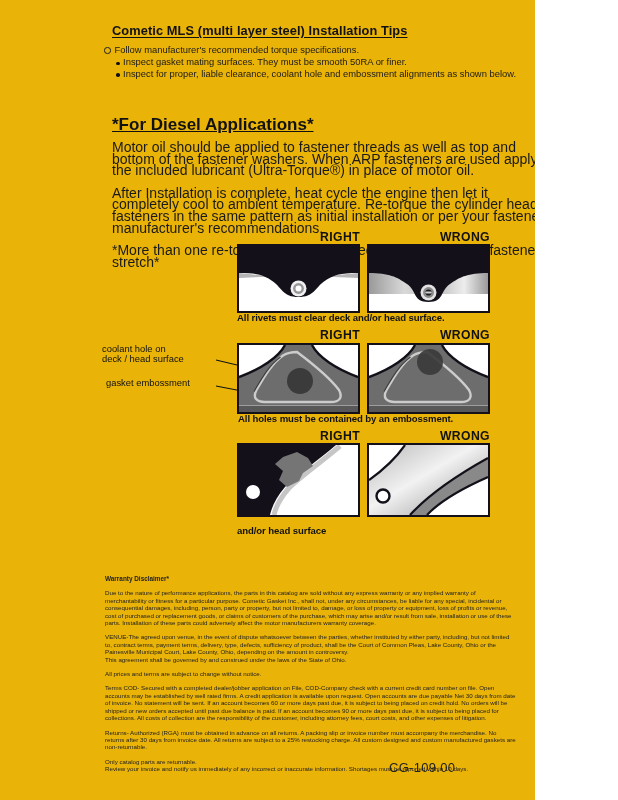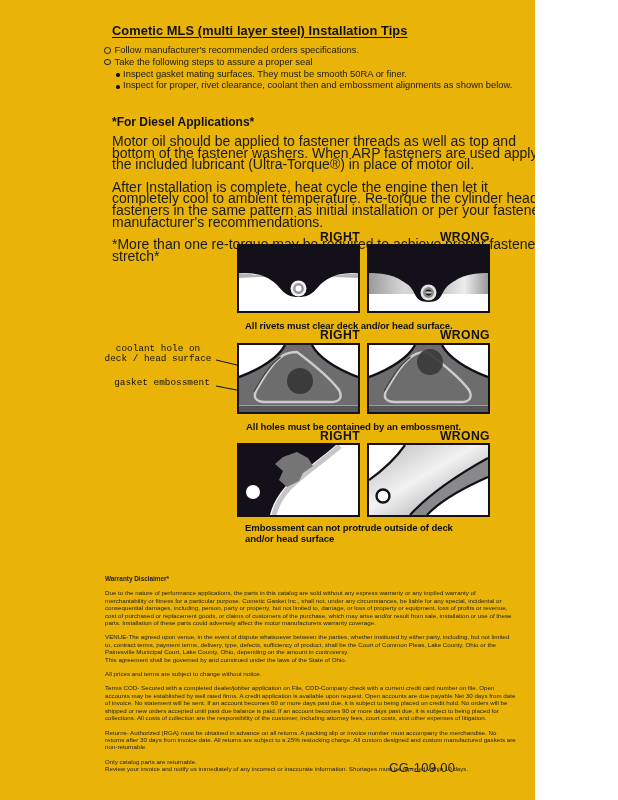--- a/index.html
+++ b/index.html
@@ -14,60 +14,56 @@
     text-decoration:underline;text-underline-offset:2px;letter-spacing:.1px;
   }
   
   .tips{position:absolute;left:104px;top:44px;font-size:9.4px;line-height:11.8px;white-space:nowrap;}
   .tip-row{display:flex;align-items:flex-start;}
   .m1{width:4.5px;height:4.5px;border:1px solid #222;border-radius:50%;margin:3px 4px 0 0;flex:none;}
   .sub{margin-left:12px;align-items:center;}
   .m2{width:3.6px;height:3.6px;background:#111;border-radius:50%;margin:3.6px 3.5px 0 0;flex:none;}
   
   .diesel{position:absolute;left:112px;top:115px;width:437px;}
-  .diesel h2{margin:0 0 7px 0;font-size:12px;font-weight:bold;color:#111;}
+  .diesel h2{margin:0 0 7px 0;font-size:17px;font-weight:bold;color:#111;text-decoration:underline;}
   .diesel p{margin:0 0 11px 0;font-size:14px;line-height:11.6px;}
   
   .rw-title{position:absolute;width:123px;text-align:right;margin:0;
     font-size:12.2px;font-weight:600;letter-spacing:.4px;color:#111;}
   .dbox{position:absolute;border:2px solid #14101a;background:#fff;line-height:0;}
-  .cap{position:absolute;margin:8px;font-size:9.6px;font-weight:600;letter-spacing:-.1px;color:#111;}
-  .lbl{position:absolute;width:112px;text-align:center;font-size:9.4px;line-height:10.4px;color:#111;font-family:Liberation Mono, monospace;}
+  .cap{position:absolute;margin:0;font-size:9.6px;font-weight:600;letter-spacing:-.1px;color:#111;}
+  .lbl{position:absolute;width:112px;text-align:left;font-size:9.4px;line-height:10.4px;color:#111;}
   .leader{position:absolute;pointer-events:none;}
   
   .warranty{position:absolute;left:105px;top:575px;width:412px;font-size:6.2px;line-height:7.4px;color:#222;}
   .warranty h3{margin:0 0 7px 0;font-size:6.4px;font-weight:bold;}
   .warranty p{margin:0 0 7px 0;}
   .warranty p.tight{margin:0;}
   
   .footer-code{position:absolute;left:389px;top:760px;margin:0;font-size:13px;color:#222;letter-spacing:.3px;}
 </style>
 </head>
 <body>
 
 <div id="page">
 
   <h1 class="doc-title">Cometic MLS (multi layer steel) Installation Tips</h1>
 
   <div class="tips">
     <div class="tip-row">
       <span class="m1"></span>
-      <span>Follow manufacturer's recommended orders specifications.</span>
-    </div>
-    <div class="tip-row">
-      <span class="m1"></span>
-      <span>Take the following steps to assure a proper seal</span>
+      <span>Follow manufacturer's recommended torque specifications.</span>
     </div>
     <div class="tip-row sub">
       <span class="m2"></span>
       <span>Inspect gasket mating surfaces.  They must be smooth 50RA or finer.</span>
     </div>
     <div class="tip-row sub">
       <span class="m2"></span>
-      <span>Inspect for proper, rivet clearance, coolant then and embossment alignments as shown below.</span>
+      <span>Inspect for proper, liable clearance, coolant hole and embossment alignments as shown below.</span>
     </div>
   </div>
 
   <div class="diesel">
     <h2>*For Diesel Applications*</h2>
     <p>Motor oil should be applied to fastener threads as well as top and bottom of the fastener washers. When ARP fasteners are used apply the included lubricant (Ultra-Torque®) in place of motor oil.</p>
     <p>After Installation is complete, heat cycle the engine then let it completely cool to ambient temperature. Re-torque the cylinder head fasteners in the same pattern as initial installation or per your fastener manufacturer's recommendations.</p>
     <p>*More than one re-torque may be required to achieve proper fastener stretch*</p>
   </div>
 
@@ -185,21 +181,21 @@
       <path d="M36,0 H119 V13 C92,28 63,46 41,70 L0,70 V35 C14,25 27,13 36,0 Z" fill="url(#bandGrad)"></path>
       <path d="M119,13 V32 C94,43 72,55 58,70 L41,70 C63,46 92,28 119,13 Z" fill="#898989"></path>
       <path d="M36,0 C27,13 14,25 0,35" fill="none" stroke="#14101a" stroke-width="2.2"></path>
       <path d="M119,13 C92,28 63,46 41,70" fill="none" stroke="#14101a" stroke-width="2.2"></path>
       <path d="M119,32 C94,43 72,55 58,70" fill="none" stroke="#14101a" stroke-width="2.2"></path>
       <circle cx="14" cy="51" r="6.5" fill="#ffffff" stroke="#14101a" stroke-width="2.4"></circle>
     </svg>
   </div>
 
   <p class="cap" style="left:237px;top:514px;">
-    <span>Embossment can not protrude outside of deck</span><br>
+    <br>
     <span>and/or head surface</span>
   </p>
 
   <div class="warranty">
     <h3>Warranty Disclaimer*</h3>
     <p>Due to the nature of performance applications, the parts in this catalog are sold without any express warranty or any implied warranty of merchantability or fitness for a particular purpose.  Cometic Gasket Inc., shall not, under any circumstances, be liable for any special, incidental or consequential damages, including, person, party or property, but not limited to, damage, or loss of property or equipment, loss of profits or revenue, cost of purchased or replacement goods, or claims of customers of the purchase, which may arise and/or result from sale, installation or use of these parts.  Installation of these parts could adversely affect the motor manufacturers warranty coverage.</p>
     <p class="tight">VENUE-The agreed upon venue, in the event of dispute whatsoever between the parties, whether instituted by either party, including, but not limited to, contract terms, payment terms, delivery, type, defects, sufficiency of product, shall be the Court of Common Pleas, Lake County, Ohio or the Painesville Municipal Court, Lake County, Ohio, depending on the amount in controversy.</p>
     <p>This agreement shall be governed by and construed under the laws of the State of Ohio.</p>
     <p>All prices and terms are subject to change without notice.</p>
     <p>Terms COD- Secured with a completed dealer/jobber application on File, COD-Company check with a current credit card number on file.  Open accounts may be established by well rated firms.  A credit application is available upon request.  Open accounts are due payable Net 30 days from date of invoice.  No statement will be sent.  If an account becomes 60 or more days past due, it is subject to being placed on credit hold.  No orders will be shipped or new orders accepted until past due balance is paid.  If an account becomes 90 or more days past due, it is subject to being placed for collections.  All costs of collection are the responsibility of the customer, including attorney fees, court costs, and other expenses of litigation.</p>

